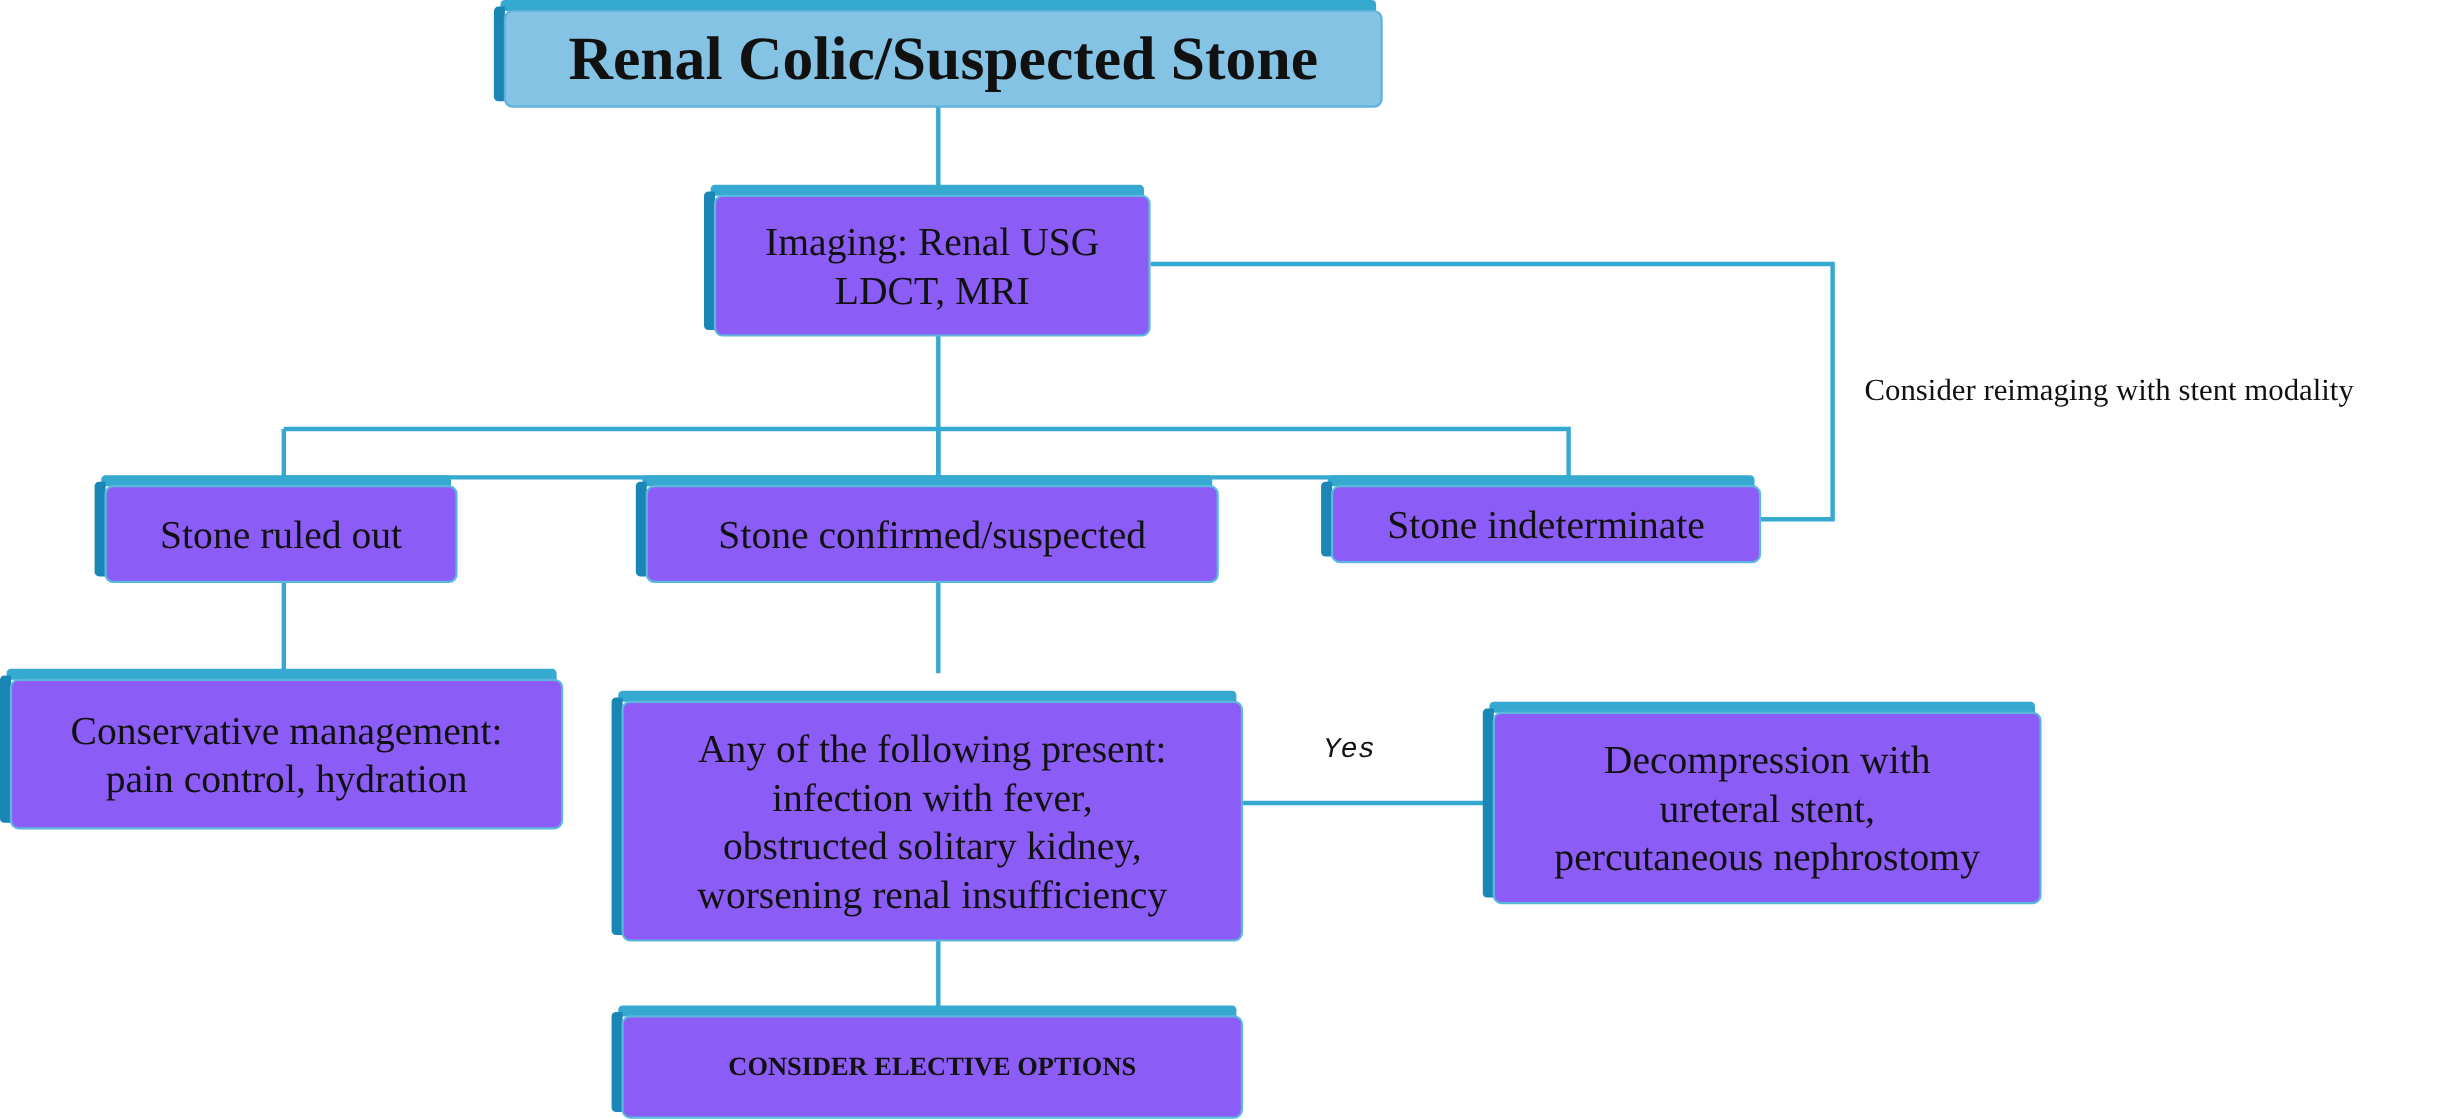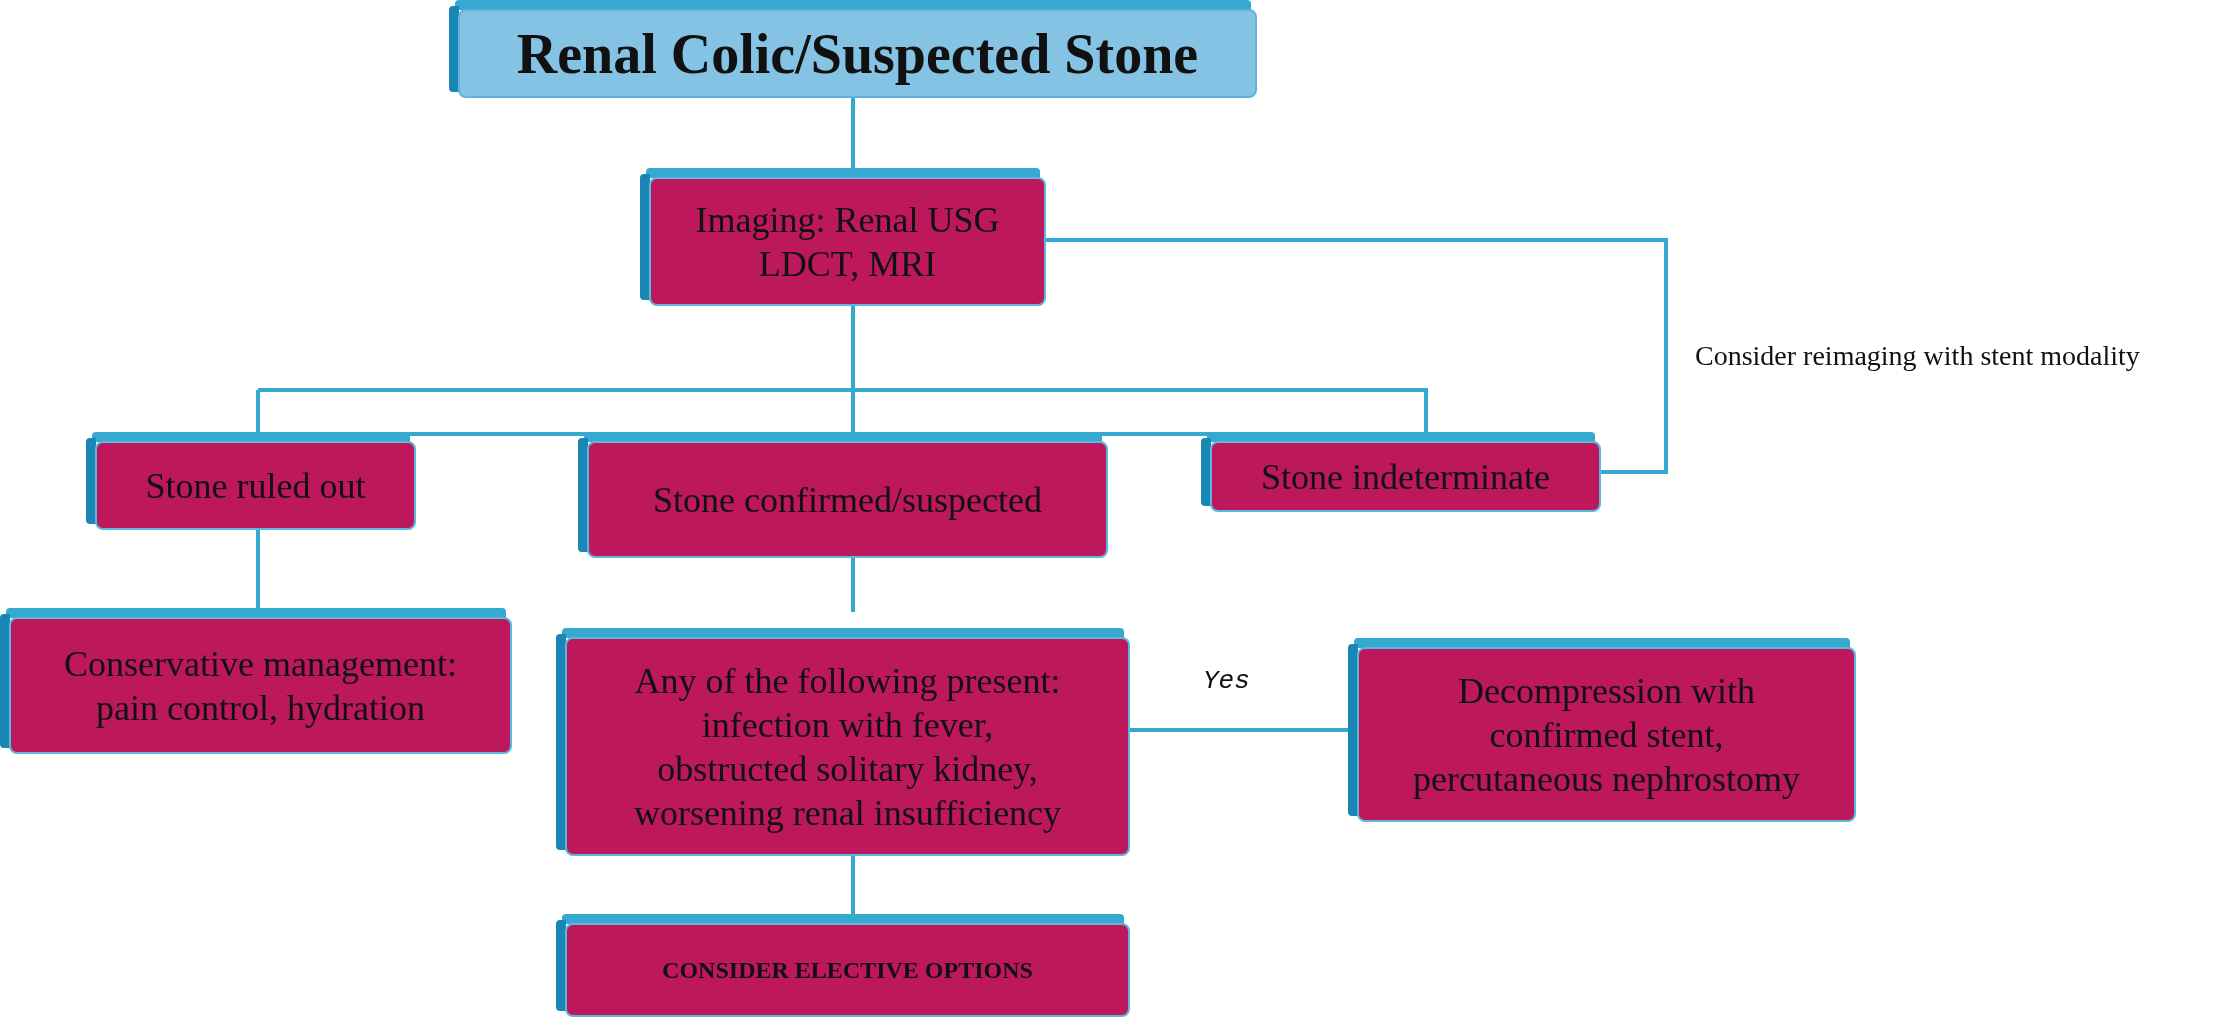--- a/index.html
+++ b/index.html
@@ -5,21 +5,21 @@
     html, body { margin: 0; padding: 0; background: #ffffff; }
     body { width: 2215px; height: 1017px; position: relative; overflow: hidden;
            font-family: "Liberation Serif", "DejaVu Serif", serif; color: #111; }
     #connectors { position: absolute; left: 0; top: 0; width: 2215px; height: 1017px; }
     .node { position: absolute; box-sizing: border-box; }
     .node .top { position: absolute; left: 6px; top: 0; right: 6px; height: 10px;
                  background: #36a9d1; border-radius: 4px 4px 0 0; }
     .node .side { position: absolute; left: 0; top: 6px; bottom: 6px; width: 10px;
                   background: #1a86b6; border-radius: 4px 0 0 4px; }
     .node .face { position: absolute; left: 9px; top: 9px; right: 0; bottom: 0;
-                  background: #be185d; border: 2px solid #5bb8dc; border-radius: 8px;
+                  background: #8b5cf6; border: 2px solid #5bb8dc; border-radius: 8px;
                   display: flex; align-items: center; justify-content: center;
                   text-align: center; box-sizing: border-box; }
     .node.title .face { background: #84c3e3; border-color: #5fb2da; }
     .txt { font-size: 36px; line-height: 44px; white-space: pre-line; }
     .title .txt { font-size: 56px; font-weight: bold; line-height: 64px; }
     .elective .txt { font-size: 24px; font-weight: bold; }
     .label { position: absolute; font-size: 28px; white-space: nowrap; }
     .yes { font-size: 26px; font-style: italic; font-family: Liberation Mono, monospace; }
   </style>
 </head>
@@ -62,21 +62,21 @@
 <div class="label" style="left:1695px; top:340px;">Consider reimaging with stent modality</div>
 
 <div class="node" style="left:86px; top:432px; width:330px; height:98px;">
   <div class="top"></div>
     <div class="side"></div>
   <div class="face">
       <span class="txt">Stone ruled out</span>
     </div>
 </div>
 
-<div class="node" style="left:578px; top:432px; width:530px; height:126px;">
+<div class="node" style="left:578px; top:432px; width:530px; height:98px;">
   <div class="top"></div>
     <div class="side"></div>
   <div class="face">
       <span class="txt">Stone confirmed/suspected</span>
     </div>
 </div>
 
 <div class="node" style="left:1201px; top:432px; width:400px; height:80px;">
   <div class="top"></div>
     <div class="side"></div>
@@ -105,21 +105,21 @@
     </div>
 </div>
 
 <div class="label yes" style="left:1203px; top:666px;">Yes</div>
 
 <div class="node" style="left:1348px; top:638px; width:508px; height:184px;">
   <div class="top"></div>
     <div class="side"></div>
   <div class="face">
       <span class="txt">Decompression with
-confirmed stent,
+ureteral stent,
 percutaneous nephrostomy</span>
     </div>
 </div>
 
 <div class="node elective" style="left:556px; top:914px; width:574px; height:103px;">
   <div class="top"></div>
     <div class="side"></div>
   <div class="face">
       <span class="txt">CONSIDER ELECTIVE OPTIONS</span>
     </div>

